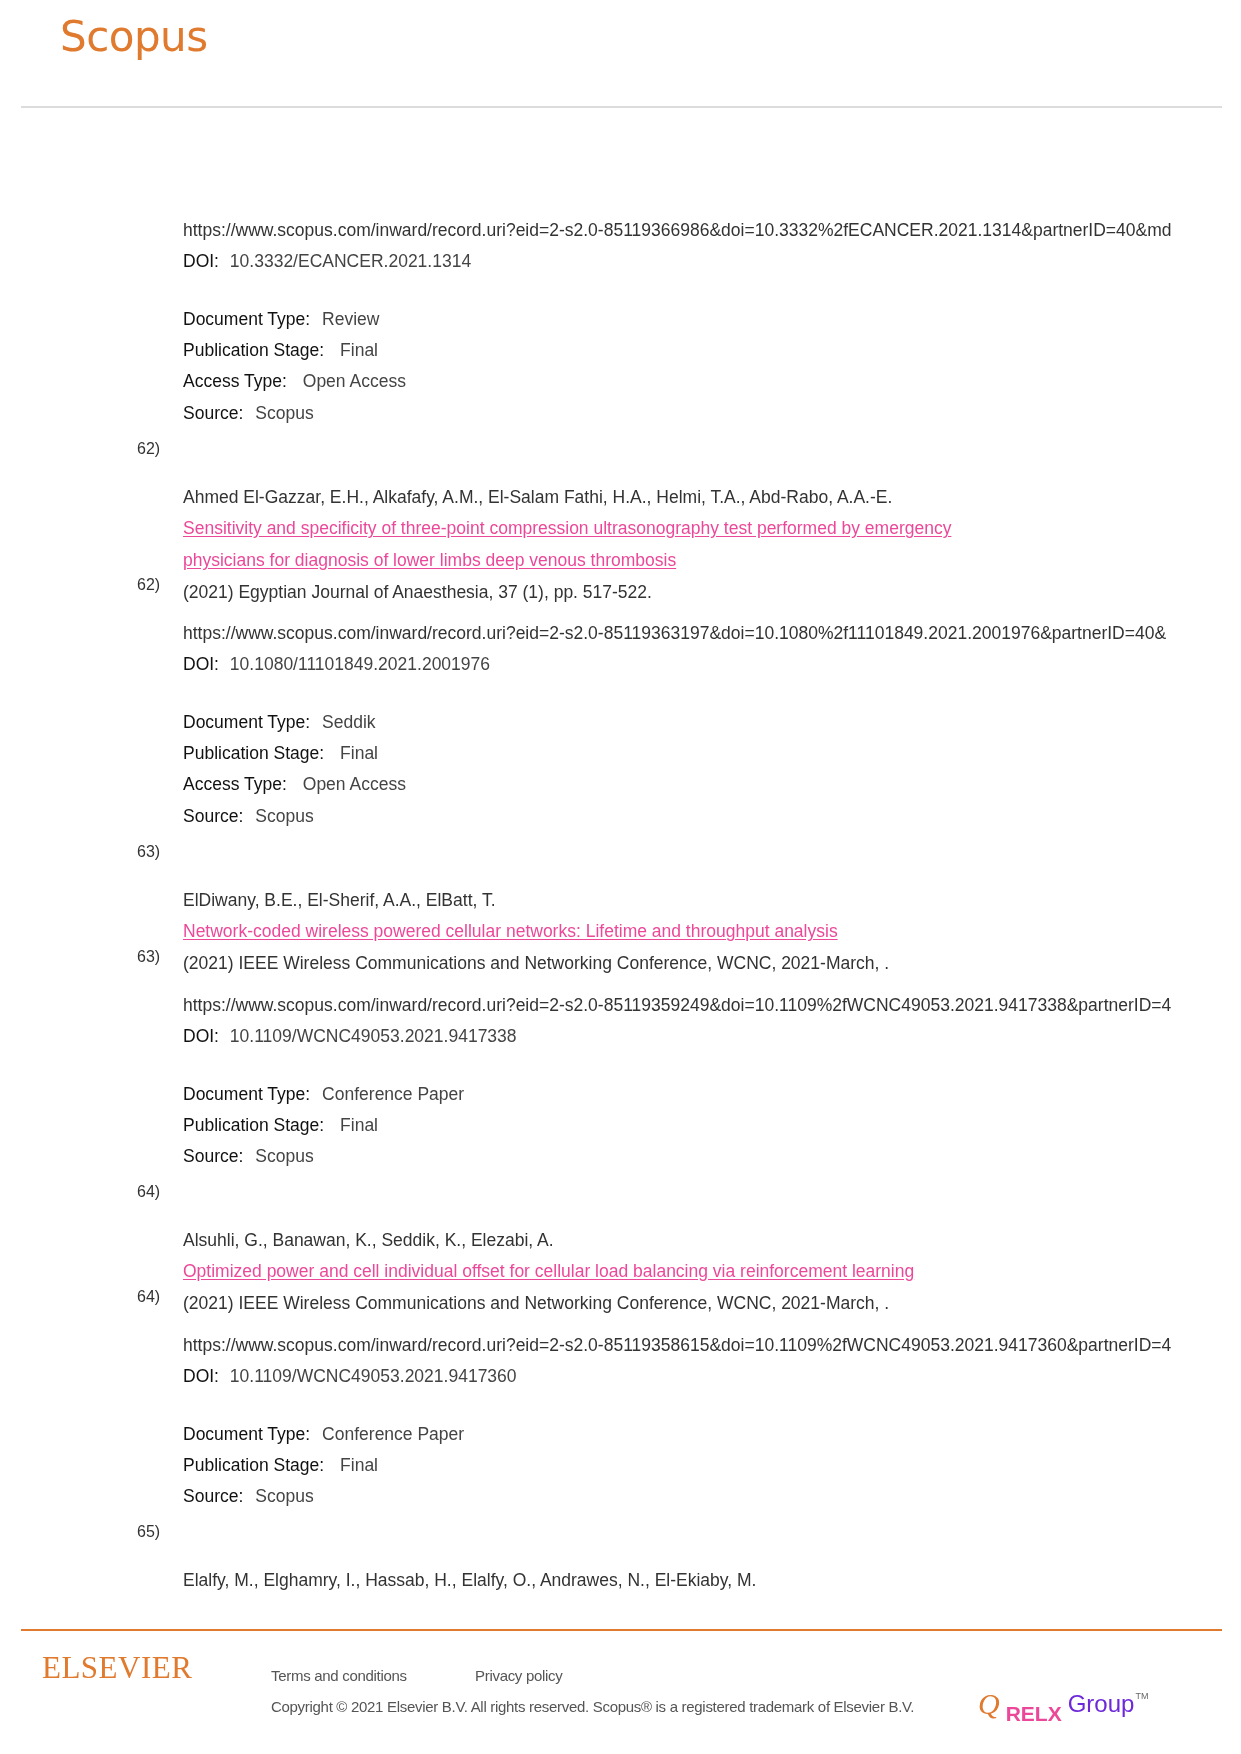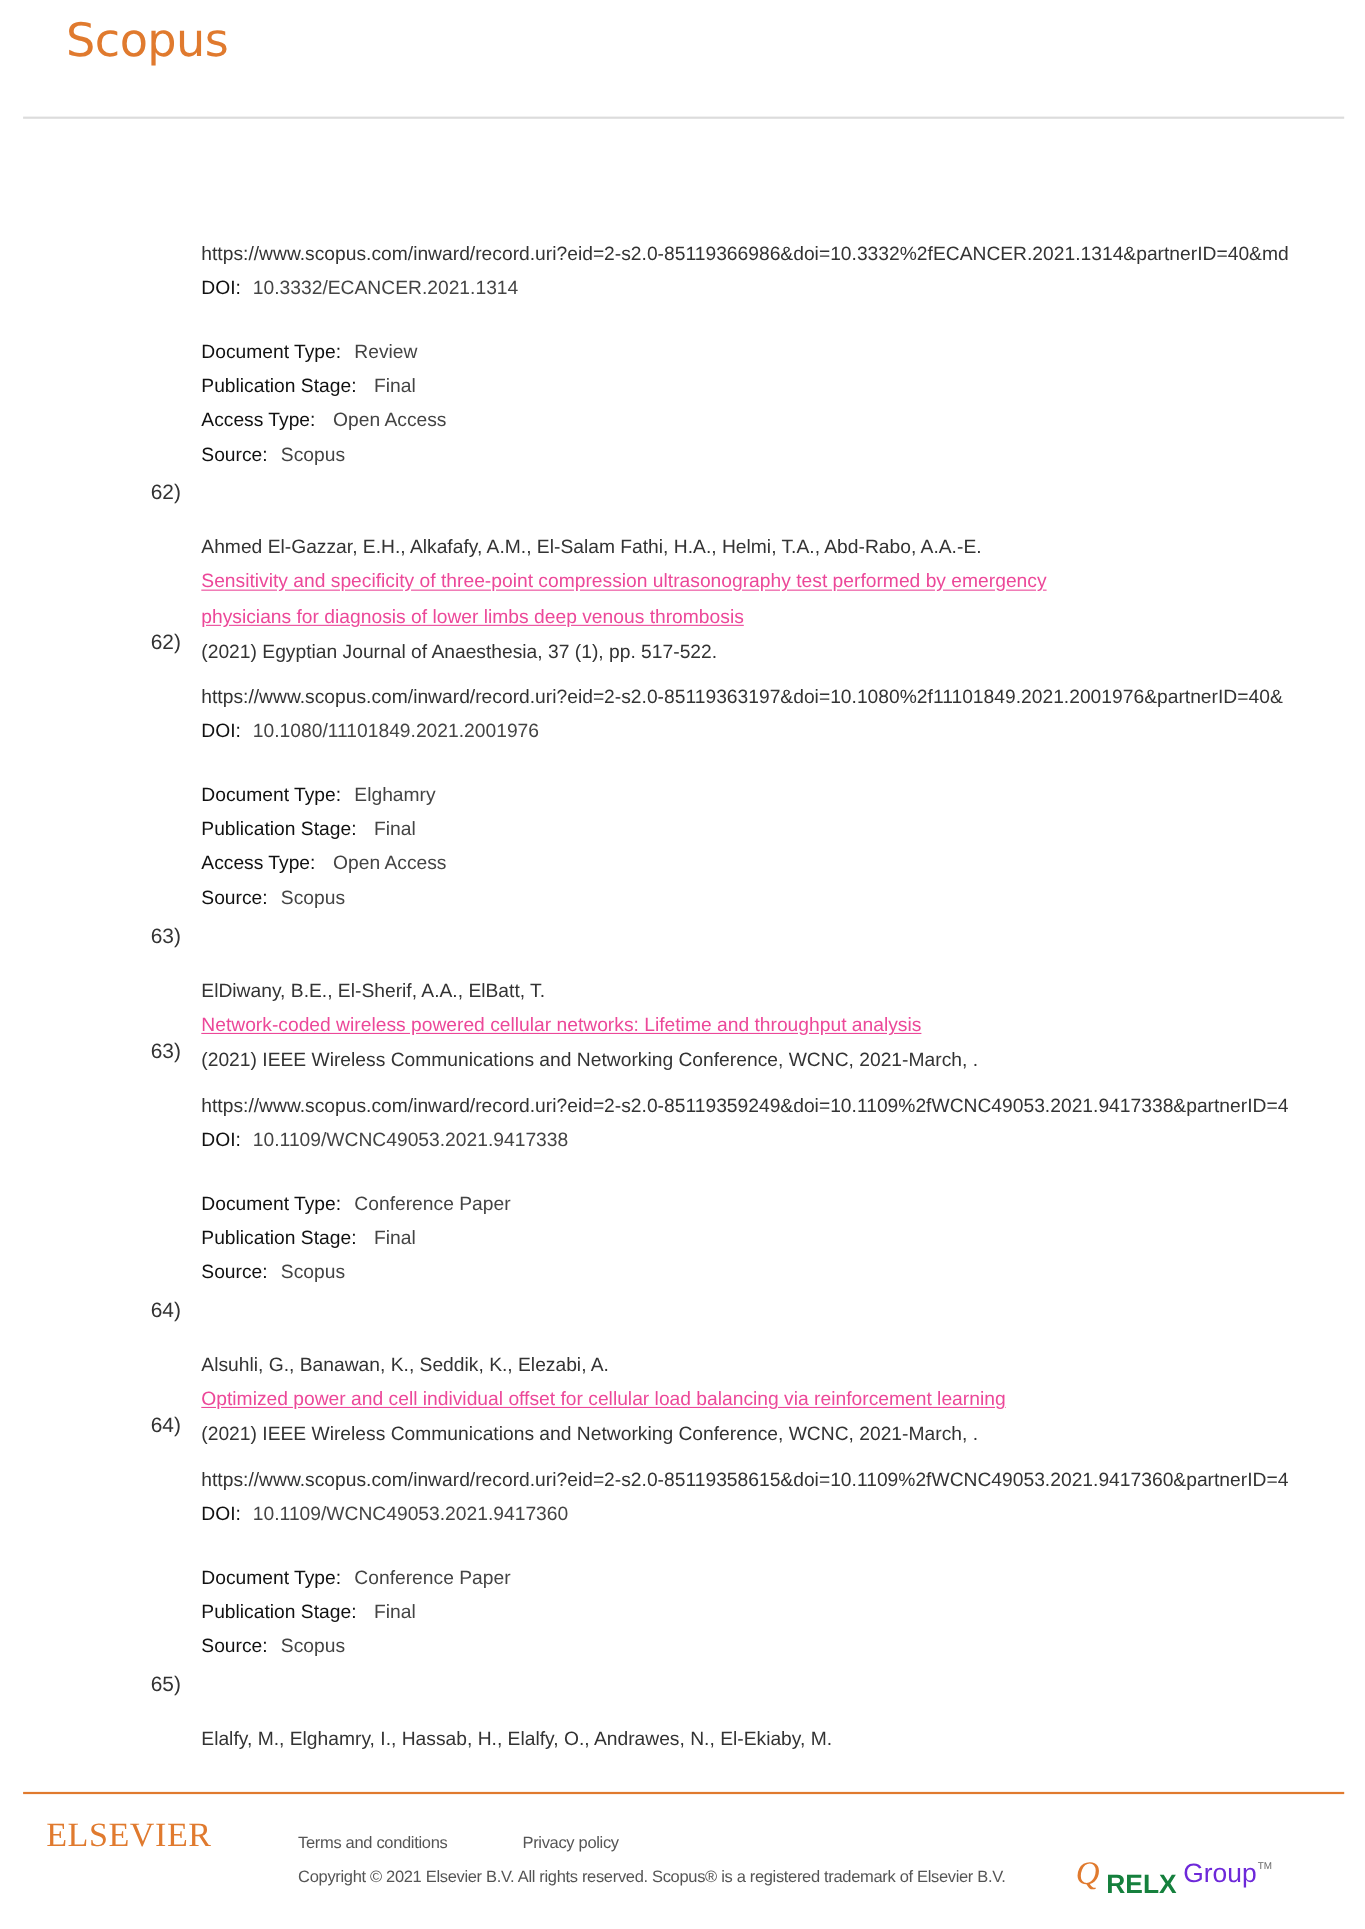--- a/index.html
+++ b/index.html
@@ -15,21 +15,21 @@
     }
     .header-rule {
       position: absolute; left: 21px; top: 106px; width: 1201px; height: 2px;
       background: #dcdcdc;
     }
     .content { position: absolute; left: 0; top: 0; width: 1241px; }
     .line {
       position: absolute; font-size: 17.5px; line-height: 22px; white-space: nowrap;
       color: #333;
     }
-    .num { position: absolute; left: 137px; font-size: 19px; color: #333; }
+    .num { position: absolute; left: 137px; font-size: 16px; color: #333; }
     .txt { left: 183px; margin-top: 48px; }
     .label { color: #111; }
     .val { color: #444; margin-left: 12px; }
     .link { color: #ec4899; text-decoration: underline; text-underline-offset: 2px; }
     .url { color: #333; }
     .footer-rule {
       position: absolute; left: 21px; top: 1629px; width: 1201px; height: 2px;
       background: #e07a2e;
     }
     .elsevier {
@@ -41,21 +41,21 @@
       position: absolute; top: 1667px; font-size: 15px; color: #555;
       letter-spacing: -0.3px;
       text-align: center;
     }
     .copyright {
       position: absolute; left: 271px; top: 1698px; font-size: 15px; color: #555;
       letter-spacing: -0.3px; white-space: nowrap;
     }
     .relx { position: absolute; left: 978px; top: 1688px; height: 32px; display: flex; align-items: center; }
     .relx-mark { font-family: "Liberation Serif", serif; font-size: 30px; color: #e07a2e; font-style: italic; margin-right: 6px; }
-    .relx-bold { font-family: "Liberation Sans", sans-serif; font-weight: bold; font-size: 24px; color: #15803d; margin-top: 20px; }
+    .relx-bold { font-family: "Liberation Sans", sans-serif; font-weight: bold; font-size: 21px; color: #ec4899; margin-top: 20px; }
     .relx-light { font-family: "Liberation Sans", sans-serif; font-size: 24px; color: #6d28d9; margin-left: 6px; }
     .relx-tm { font-size: 9px; color: #666; vertical-align: top; margin-left: 1px; position: relative; top: -8px; text-align: center; }
   </style>
 </head>
 <body>
 
 <div class="header">
   <div class="logo">Scopus</div>
   <div class="header-rule"></div>
 </div>
@@ -85,21 +85,21 @@
   <div class="line txt link" style="top:469px">Sensitivity and specificity of three-point compression ultrasonography test performed by emergency</div>
   <div class="line txt link" style="top:501px">physicians for diagnosis of lower limbs deep venous thrombosis</div>
   <div class="line txt" style="top:533px">(2021) Egyptian Journal of Anaesthesia, 37 (1), pp. 517-522.</div>
   <div class="num line" style="top:574px">62)</div>
   <div class="line txt url" style="top:574px">https://www.scopus.com/inward/record.uri?eid=2-s2.0-85119363197&amp;doi=10.1080%2f11101849.2021.2001976&amp;partnerID=40&amp;</div>
   <div class="line txt" style="top:605px">
     <span class="label">DOI:</span>
     <span class="val" style="margin-left:6px">10.1080/11101849.2021.2001976</span>
   </div>
   <div class="line txt" style="top:663px">
-    <span class="label">Document Type:</span><span class="val">Elghamry</span>
+    <span class="label">Document Type:</span><span class="val">Seddik</span>
   </div>
   <div class="line txt" style="top:694px">
     <span class="label">Publication Stage:</span><span class="val" style="margin-left:16px">Final</span>
   </div>
   <div class="line txt" style="top:725px">
     <span class="label">Access Type:</span><span class="val" style="margin-left:16px">Open Access</span>
   </div>
   <div class="line txt" style="top:757px">
     <span class="label">Source:</span><span class="val">Scopus</span>
   </div>

